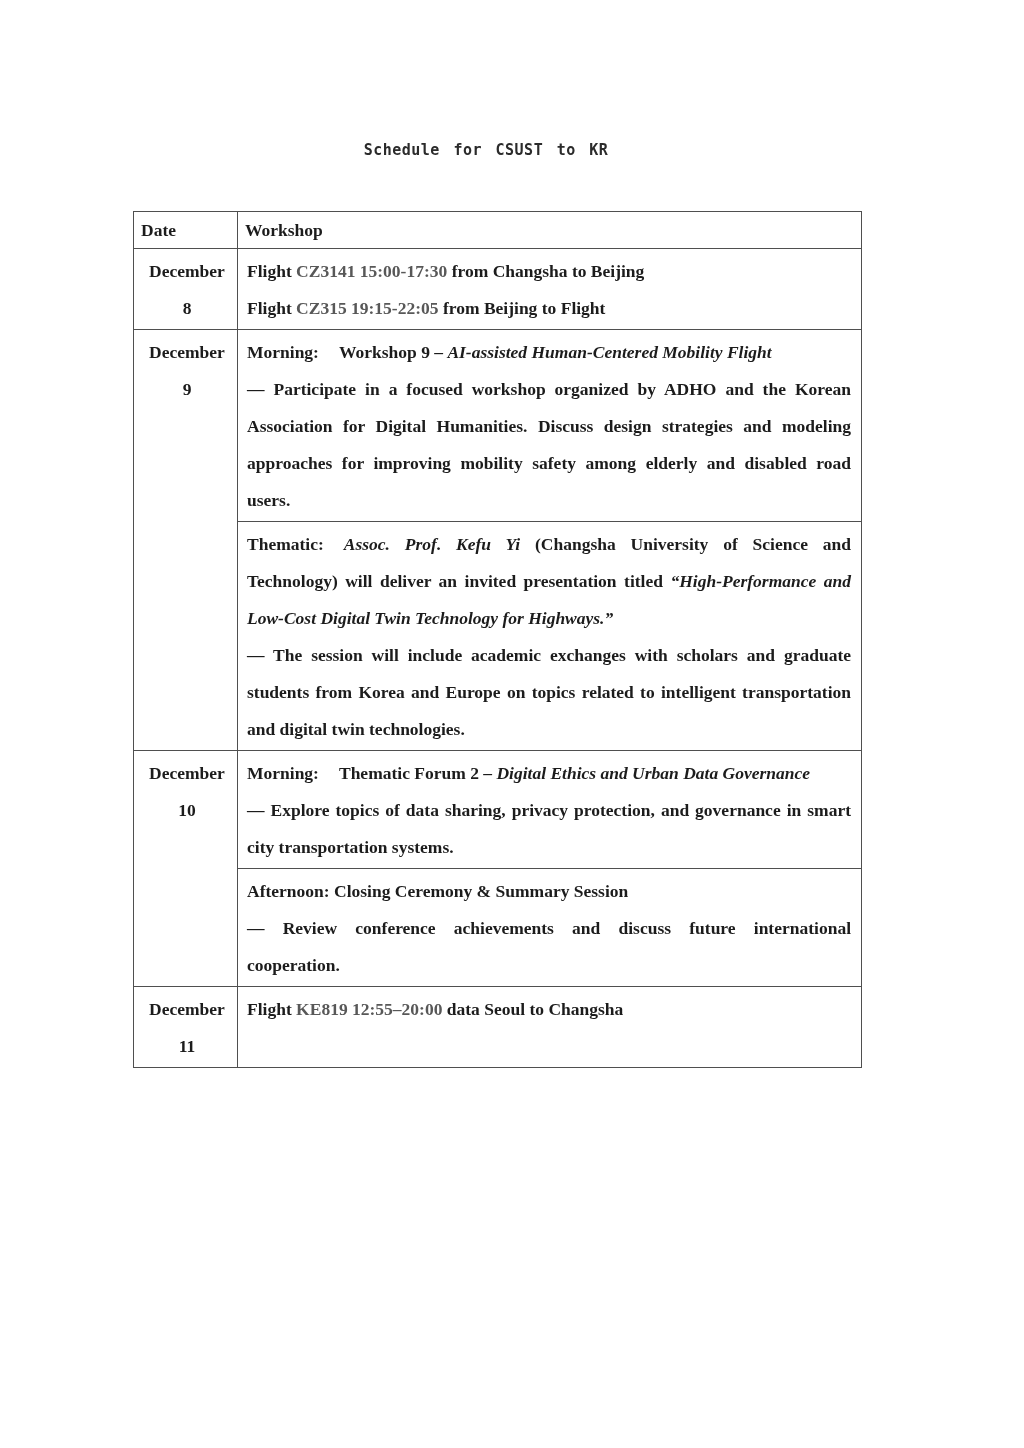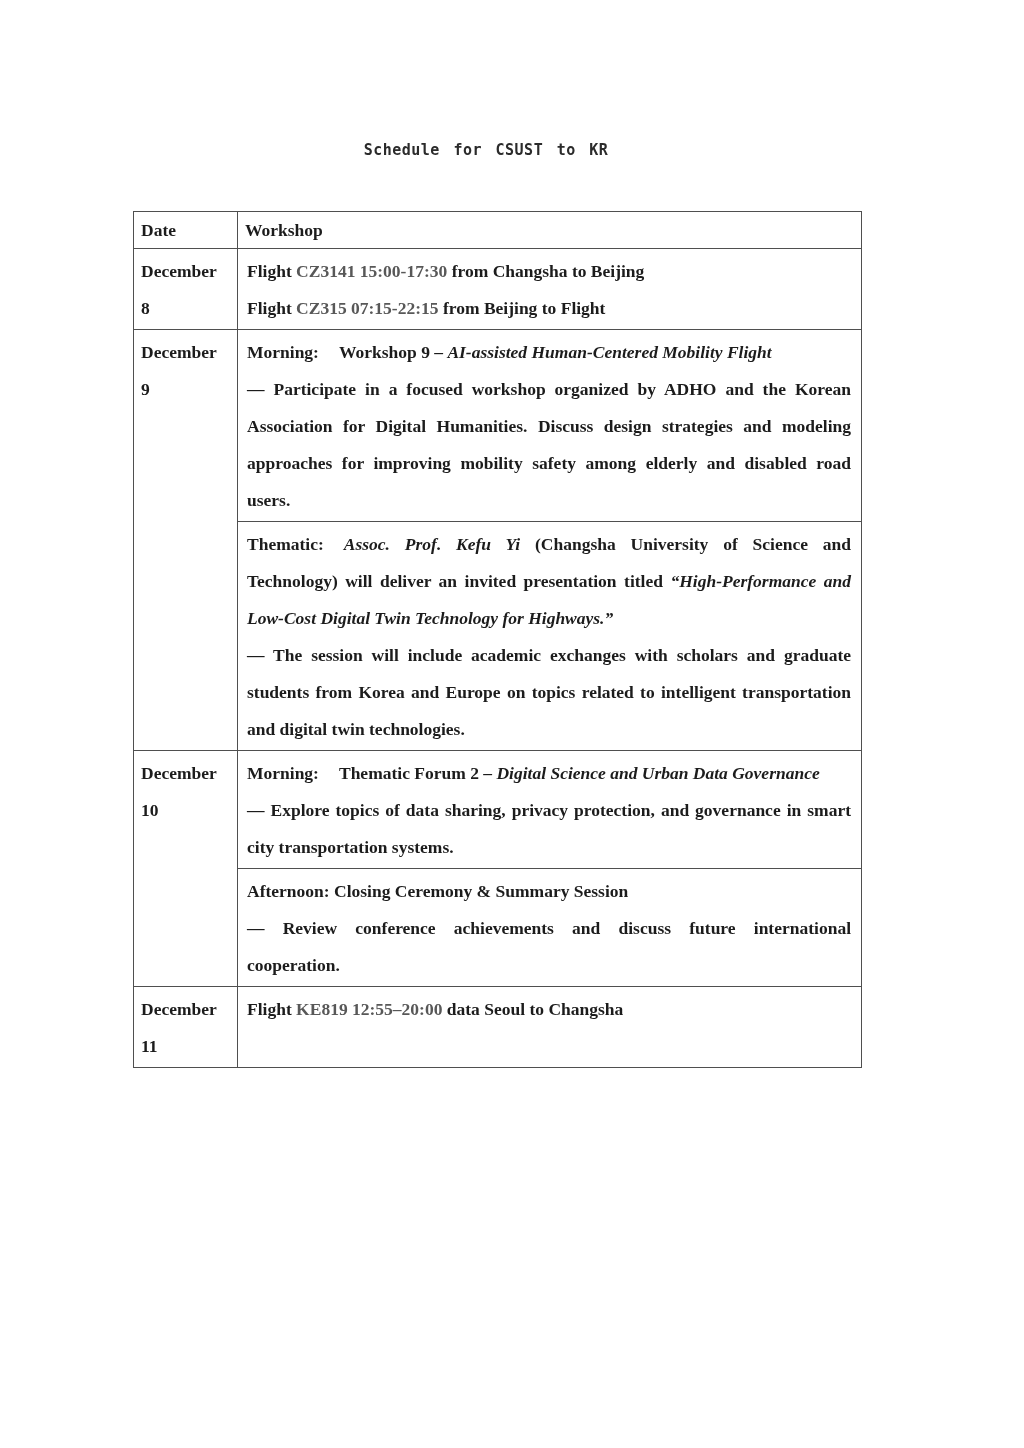--- a/index.html
+++ b/index.html
@@ -48,21 +48,21 @@
     vertical-align: top;
     font-size: 17.5px;
     line-height: 37px;
   }
   td.hdr {
     height: 37px;
     vertical-align: middle;
     padding: 2px 8px 2px 7px;
     line-height: 22px;
   }
-  td.date-cell { padding: 4px 4px 2px 7px; }
+  td.date-cell { padding: 4px 4px 2px 7px; text-align: center; }
   td.sched-cell { padding: 4px 10px 2px 9px; }
   .dline { display: block; line-height: 37px; }
   .sched-cell p {
     text-align: justify;
     margin: 0;
   }
   .sched-cell p span.it { font-style: italic; }
   .sched-cell p span.muted { color: var(--muted); }
   .tab { display: inline-block; width: 20px; }
   .h-dec8  { height: 79px; }
@@ -91,21 +91,21 @@
         <td class="hdr">Workshop</td>
       </tr>
 
       <tr>
         <td class="date-cell h-dec8">
           <span class="dline">December</span>
           <span class="dline">8</span>
         </td>
         <td class="sched-cell h-dec8">
           <p><span>Flight </span><span class="muted">CZ3141 15:00-17:30</span><span> from Changsha to Beijing</span></p>
-          <p><span>Flight </span><span class="muted">CZ315 07:15-22:15</span><span> from Beijing to Flight</span></p>
+          <p><span>Flight </span><span class="muted">CZ315 19:15-22:05</span><span> from Beijing to Flight</span></p>
         </td>
       </tr>
 
       <tr>
         <td class="date-cell" rowspan="2">
           <span class="dline">December</span>
           <span class="dline">9</span>
         </td>
         <td class="sched-cell h-dec9m">
           <p><span>Morning:</span><span class="tab"></span><span>Workshop 9 – </span><span class="it">AI-assisted Human-Centered Mobility Flight</span></p>
@@ -119,21 +119,21 @@
           <p><span>— The session will include academic exchanges with scholars and graduate students from Korea and Europe on topics related to intelligent transportation and digital twin technologies.</span></p>
         </td>
       </tr>
 
       <tr>
         <td class="date-cell" rowspan="2">
           <span class="dline">December</span>
           <span class="dline">10</span>
         </td>
         <td class="sched-cell h-dec10m">
-          <p><span>Morning:</span><span class="tab"></span><span>Thematic Forum 2 – </span><span class="it">Digital Science and Urban Data Governance</span></p>
+          <p><span>Morning:</span><span class="tab"></span><span>Thematic Forum 2 – </span><span class="it">Digital Ethics and Urban Data Governance</span></p>
           <p><span>— Explore topics of data sharing, privacy protection, and governance in smart city transportation systems.</span></p>
         </td>
       </tr>
 
       <tr>
         <td class="sched-cell h-dec10a">
           <p><span>Afternoon: Closing Ceremony &amp; Summary Session</span></p>
           <p><span>— Review conference achievements and discuss future international cooperation.</span></p>
         </td>
       </tr>

